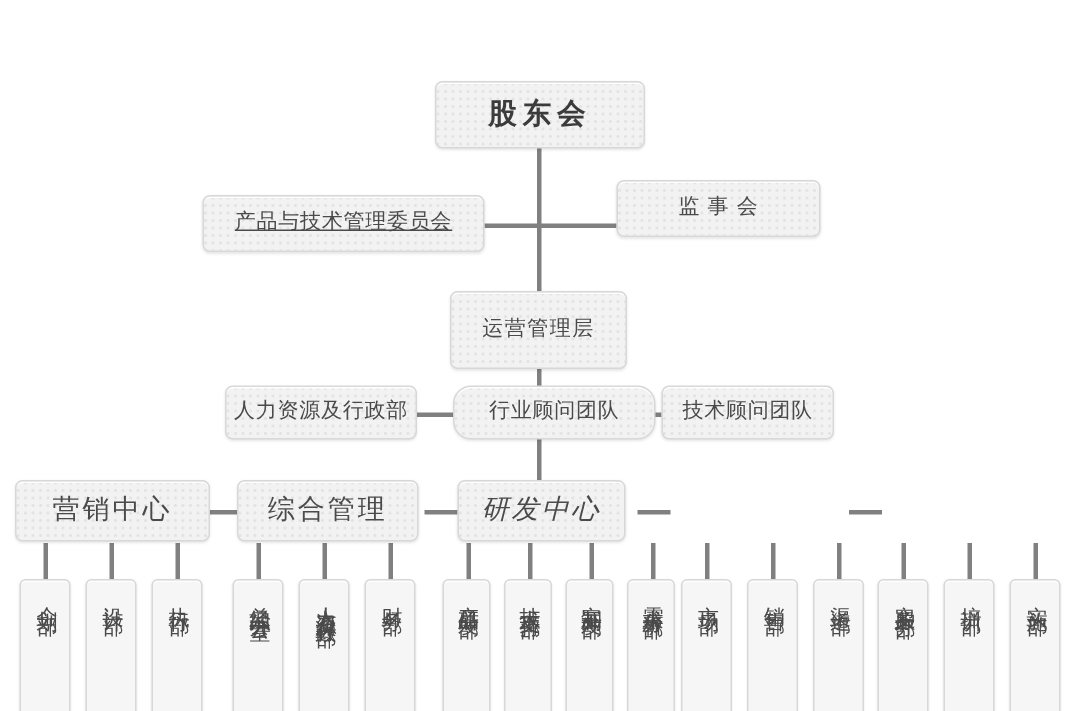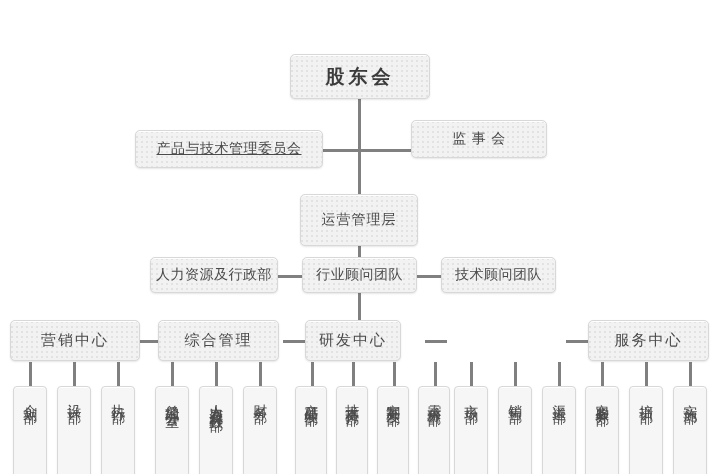--- a/index.html
+++ b/index.html
@@ -58,21 +58,21 @@
     font-size: 19px;
     font-weight: bold;
     letter-spacing: 4px;
     color: #3b3b3b;
   }
   .box.r2, .box.r4 {
     font-size: 14px;
     letter-spacing: 0.5px;
   }
   .box.r3 { font-size: 14px; letter-spacing: 1px; }
-  .box.r5 { font-size: 15px; letter-spacing: 2px; }
+  .box.r5 { font-size: 18px; letter-spacing: 2px; }
 
   
   .box.v {
     writing-mode: vertical-rl;
     text-orientation: upright;
     font-size: 14px;
     letter-spacing: 3px;
     padding-top: 6px;
     padding-bottom: 6px;
     align-items: center;
@@ -129,27 +129,26 @@
   <div class="line vline" style="left:689px; top:322px; height:24px;"></div>
 
   <div class="box h top" style="left:290px; top:14px; width:140px; height:45px;">股东会</div>
 
   <div class="box h r2" style="left:135px; top:90px; width:188px; height:38px;text-decoration:underline;">产品与技术管理委员会</div>
   <div class="box h r2" style="left:411px; top:80px; width:136px; height:38px;">监 事 会</div>
 
   <div class="box h r3" style="left:300px; top:154px; width:118px; height:52px;">运营管理层</div>
 
   <div class="box h r4" style="left:150px; top:217px; width:128px; height:36px;">人力资源及行政部</div>
-  <div class="box h r4" style="left:302px; top:217px; width:115px; height:36px;">行业顾问团队</div>
+  <div class="box h r4" style="left:302px; top:217px; width:135px; height:36px;border-radius:12px;">行业顾问团队</div>
   <div class="box h r4" style="left:441px; top:217px; width:115px; height:36px;">技术顾问团队</div>
 
   <div class="box h r5" style="left:10px;  top:280px; width:130px; height:41px;">营销中心</div>
   <div class="box h r5" style="left:158px; top:280px; width:121px; height:41px;">综合管理</div>
-  <div class="box h r5" style="left:305px; top:280px; width:96px; height:41px;">研发中心</div>
-  <div class="box h r5" style="left:588px; top:280px; width:121px; height:41px;">服务中心</div>
+  <div class="box h r5" style="left:305px; top:280px; width:112px; height:41px;font-style:italic;">研发中心</div>
 
   <div class="box v" style="left:13px;  top:346px; width:34px; height:120px;">企划部</div>
   <div class="box v" style="left:57px;  top:346px; width:34px; height:120px;">设计部</div>
   <div class="box v" style="left:101px; top:346px; width:34px; height:120px;">执行部</div>
 
   <div class="box v wide" style="left:155px; top:346px; width:34px; height:120px;">总经理办公室</div>
   <div class="box v wide" style="left:199px; top:346px; width:34px; height:120px;">人力资源及行政部</div>
   <div class="box v" style="left:243px; top:346px; width:34px; height:120px;">财务部</div>
 
   <div class="box v wide" style="left:295px; top:346px; width:32px; height:120px;">产品研发部</div>

